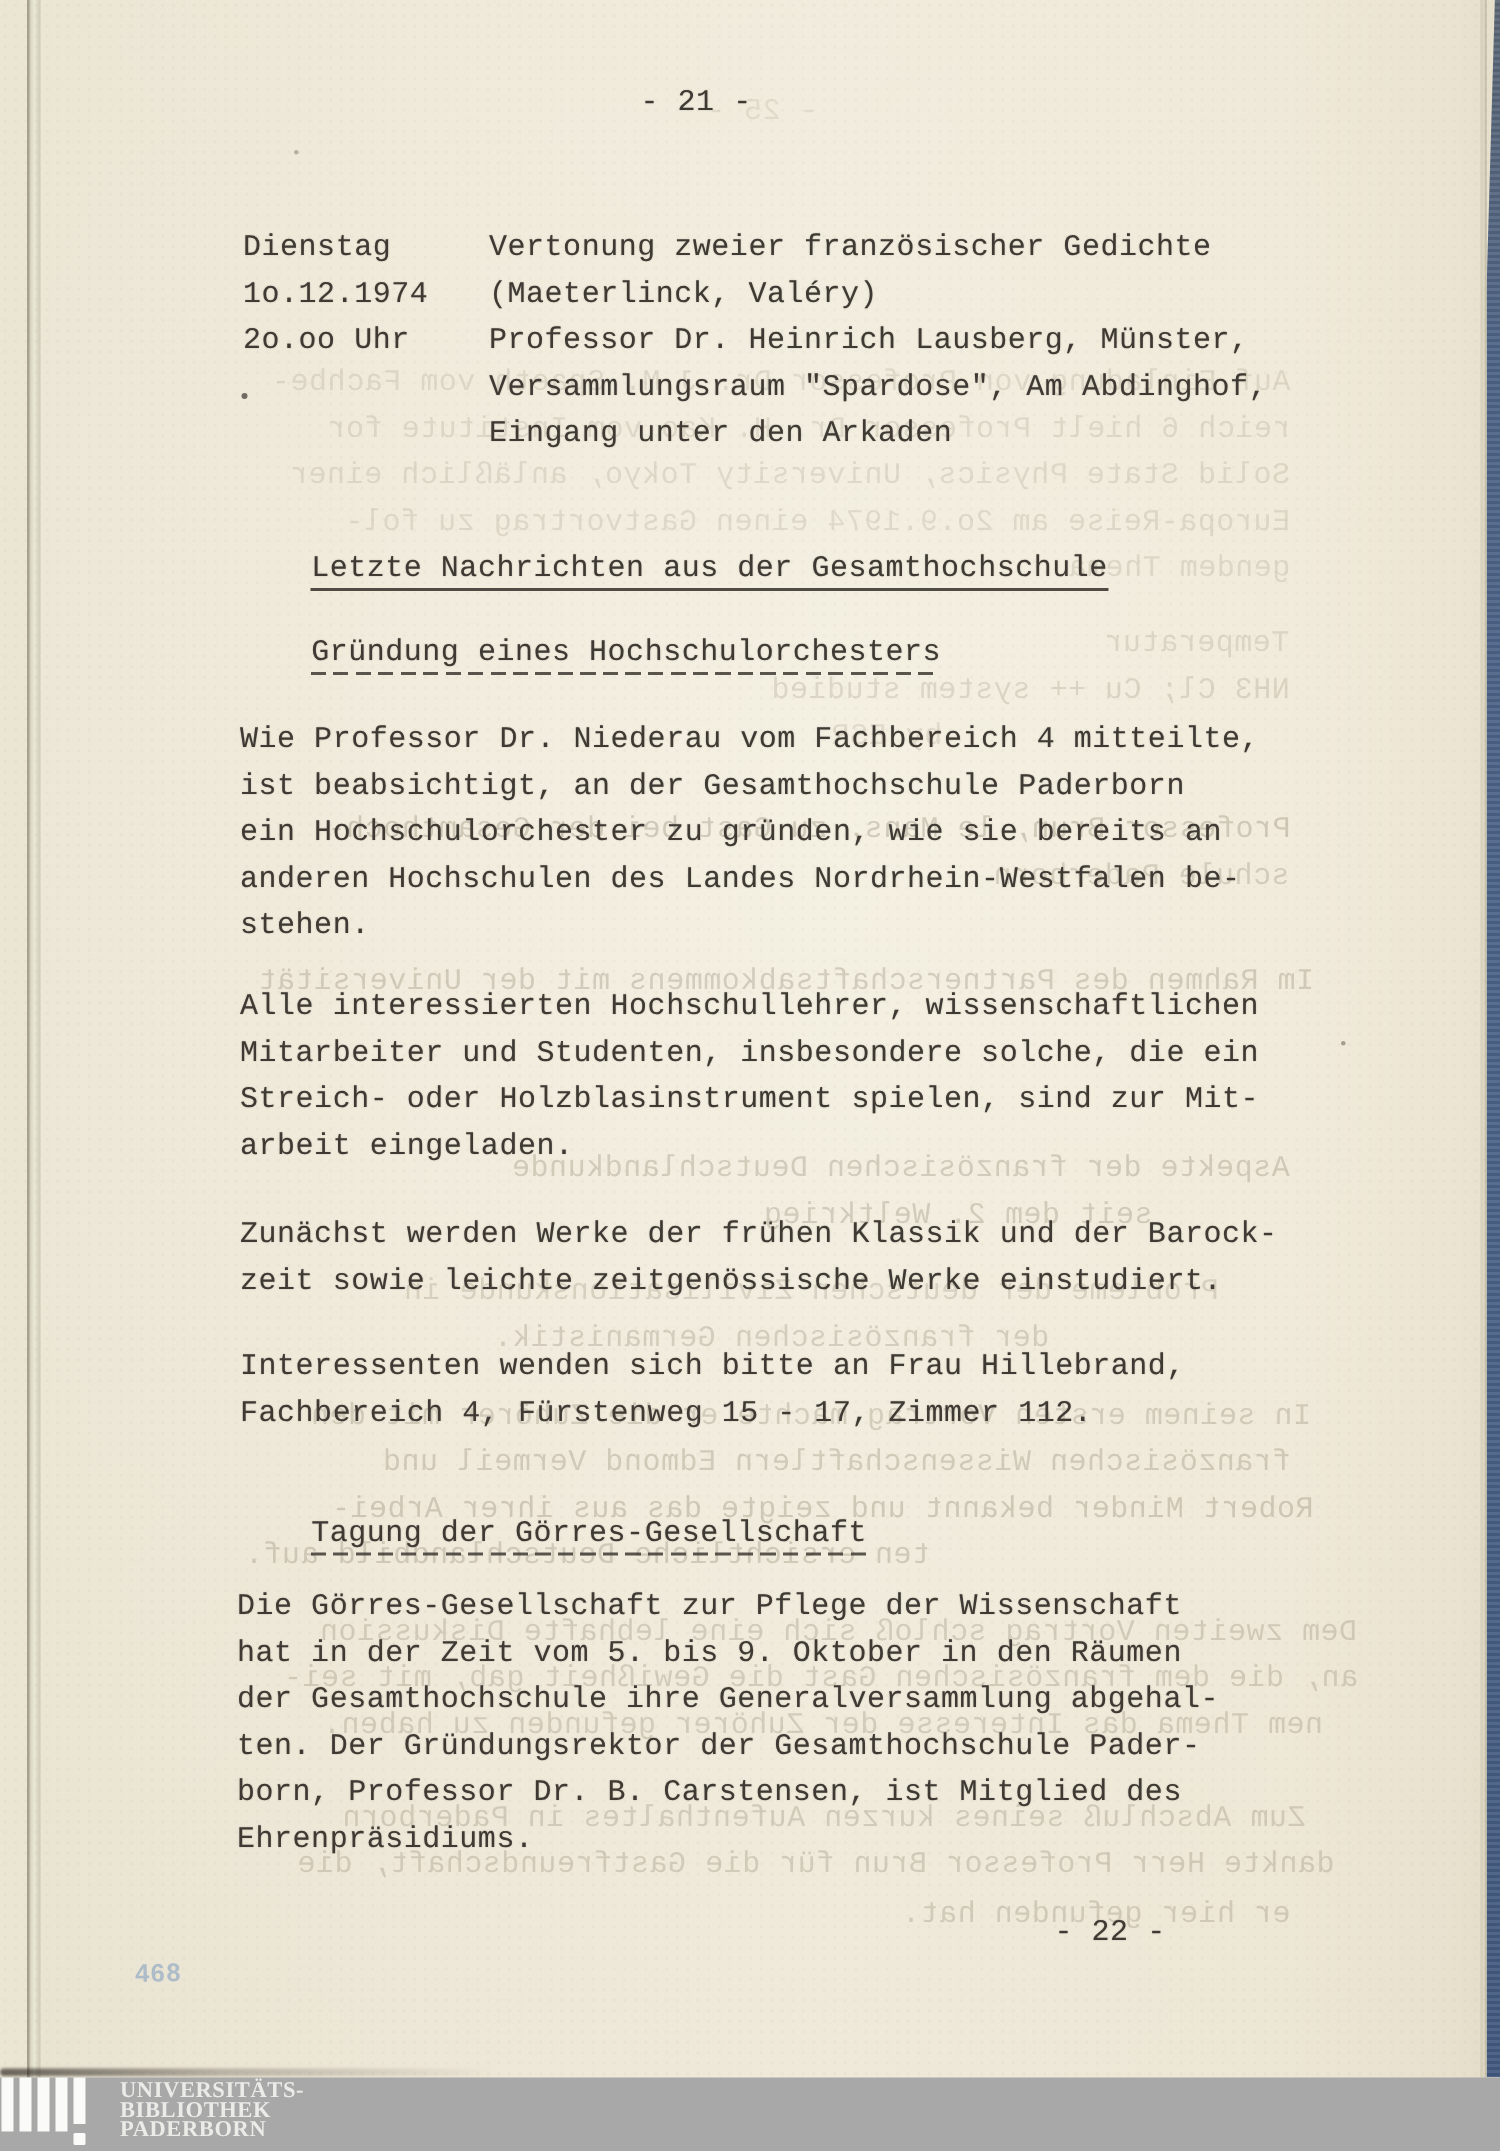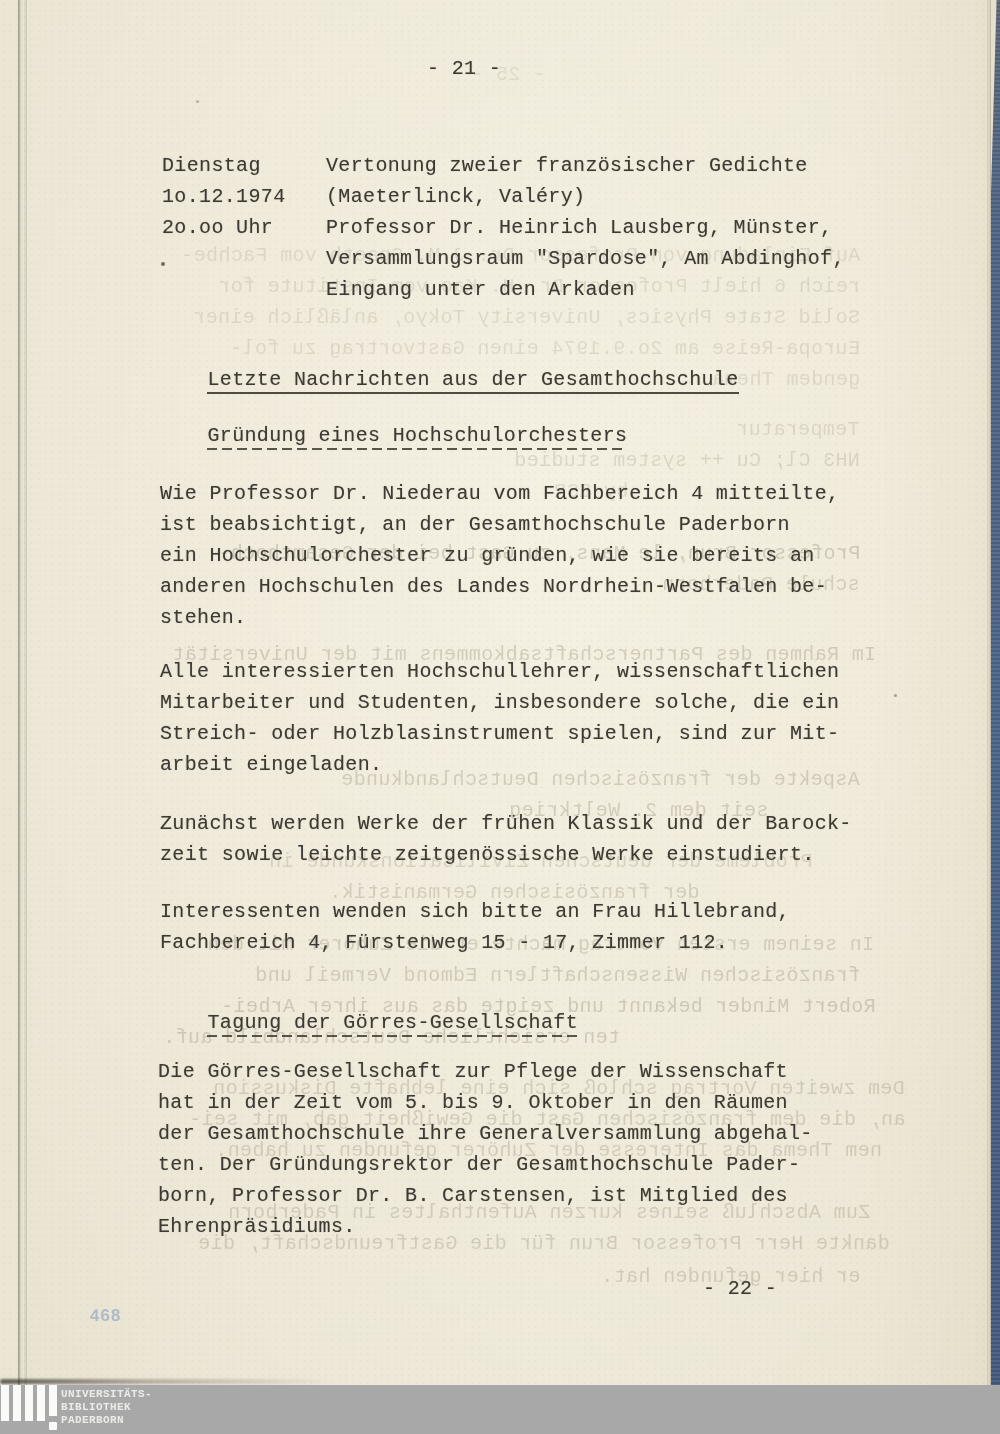--- a/index.html
+++ b/index.html
@@ -72,22 +72,22 @@
   .footer-shadow{position:absolute;left:0;top:1379px;width:330px;height:5px;
     background:linear-gradient(90deg, rgba(35,30,25,0.65), rgba(35,30,25,0.25) 45%, rgba(35,30,25,0) 100%);
     filter:blur(1px);border-radius:3px;}
   .footer-bar{position:absolute;left:0;top:1385px;width:1000px;height:49px;
     background:var(--footer-bar);}
   .logo{position:absolute;left:0;top:0;width:58px;height:49px;}
   .logo .bar{position:absolute;top:0;width:8px;height:36px;background:var(--logo-white);}
   .logo .bar.b1{left:1px;} .logo .bar.b2{left:13px;} .logo .bar.b3{left:25px;}
   .logo .bar.b4{left:37px;} .logo .bar.b5{left:49px;height:31px;}
   .logo .dot{position:absolute;left:49px;top:37px;width:8px;height:8px;background:var(--logo-white);border-radius:1px;}
-  .footer-name{position:absolute;left:61px;top:3px;font-family:Liberation Mono, monospace;
-    font-size:11px;font-weight:700;line-height:13px;letter-spacing:0.4px;
+  .footer-name{position:absolute;left:80px;top:3px;font-family:Liberation Serif, serif;
+    font-size:15px;font-weight:700;line-height:13px;letter-spacing:0.4px;
     color:var(--footer-text);text-transform:uppercase;}
 </style>
 </head>
 <body>
 
 <div class="scan">
 
   <div class="ghost-layer">
       <div class="ghost-line" style="top: 59px; right: 455px; opacity: 0.16;">- 25 -</div>
       <div class="ghost-line" style="top: 240px; right: 140px; opacity: 0.2;">Auf Einladung von Professor Dr. J.M. Spaeth vom Fachbe-</div>

